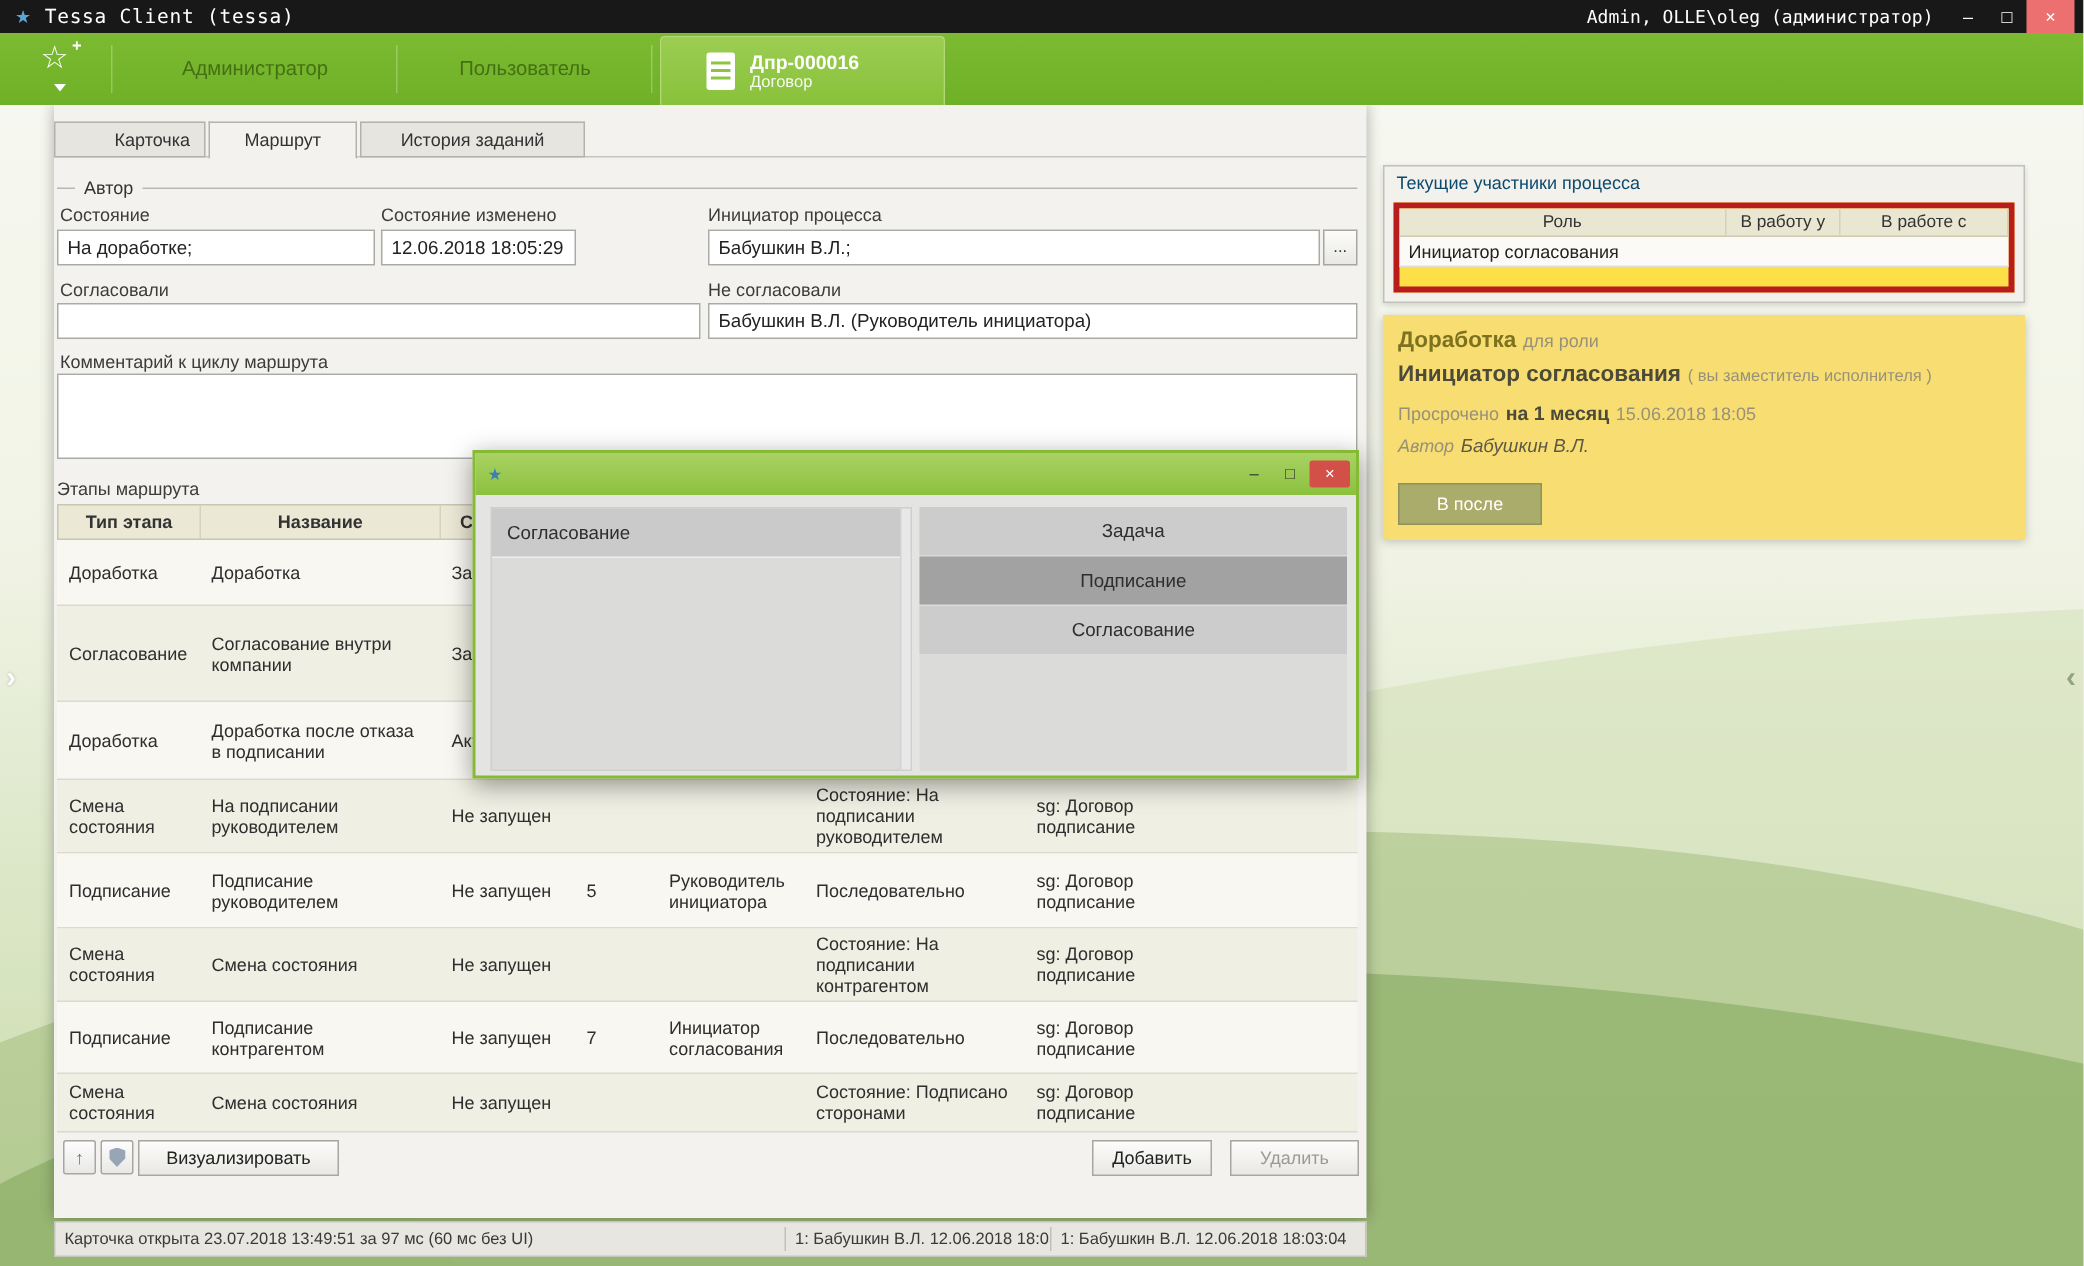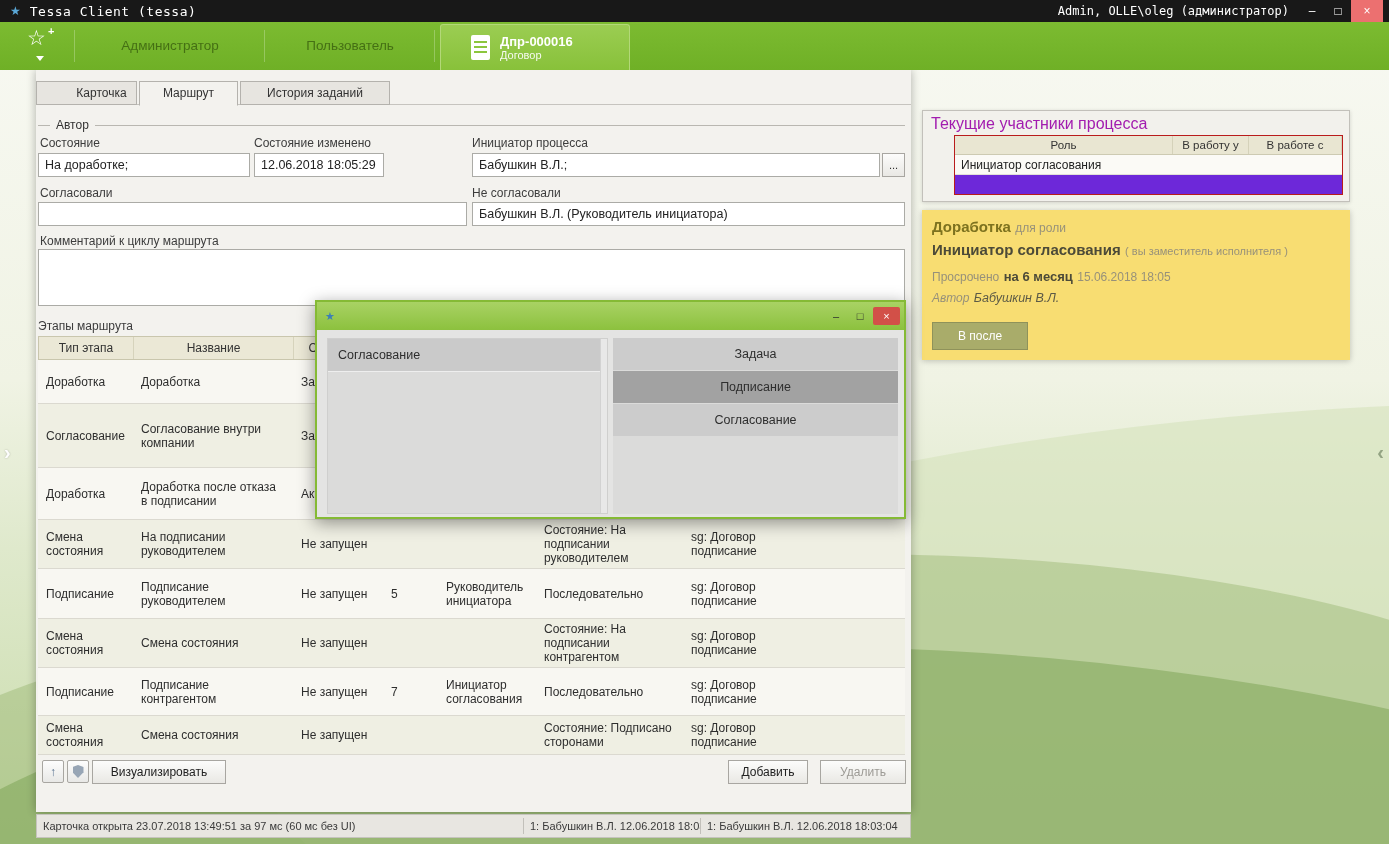--- a/index.html
+++ b/index.html
@@ -72,21 +72,21 @@
   .lbl-comment { left:4px; top:164px; }
   .ta-comment { position:absolute; left:2px; top:179px; width:867px; height:57px; background:#fff;
                 border:1px solid #ababa6; resize:none; font-size:12.5px; padding:4px 6px; }
   .stages-label { position:absolute; left:2px; top:249px; font-size:12px; color:#3c3c3c; }
 
   
   .stable { position:absolute; left:2px; top:266px; width:867px; font-size:12px; color:#2e2e2e; }
   .srow { display:flex; align-items:center; border-bottom:1px solid #dbd9d0; cursor:pointer; }
   .srow.shead { background:#ebe8d6; border:1px solid #c9c6ad; height:24px; align-items:stretch; cursor:default; }
   .shead .sc { border-right:1px solid #d6d3bc; display:flex; align-items:center; justify-content:center;
-               padding:0 4px; color:#333; }
+               padding:0 4px; color:#333;font-weight:bold; }
   .sc { padding:3px 8px; }
   .c-type { width:95px; } .c-name { width:160px; } .c-state { width:90px; } .c-num { width:55px; }
   .c-role { width:98px; } .c-mode { width:147px; } .c-group { width:110px; } .c-fill { flex:1; }
   .srow:nth-child(2) { min-height:44px; background:#f8f7f2; }
   .srow:nth-child(3) { min-height:64px; background:#efefe3; }
   .srow:nth-child(4) { min-height:52px; background:#f8f7f2; }
   .srow:nth-child(5) { min-height:48px; background:#efefe3; }
   .srow:nth-child(6) { min-height:50px; background:#f8f7f2; }
   .srow:nth-child(7) { min-height:48px; background:#efefe3; }
   .srow:nth-child(8) { min-height:48px; background:#f8f7f2; }
@@ -120,22 +120,22 @@
                  align-items:center; padding-left:10px; font-size:12.5px; color:#2e2e2e; cursor:pointer; }
   .d-scroll { position:absolute; right:0; top:0; bottom:0; width:7px; background:#e8e8e8; border-left:1px solid #d2d2d2; }
   .d-right { position:absolute; left:296px; top:36px; width:285px; height:176px; background:#dbdbda; }
   .d-right-item { height:32px; margin-bottom:1px; background:#cccccc; display:flex; align-items:center;
                   justify-content:center; font-size:12.5px; color:#2e2e2e; cursor:pointer; }
   .d-right-item.selected { background:#a2a2a2; }
 
   
   .participants { position:absolute; left:922px; top:110px; width:428px; height:92px; background:#f2f1ec;
                   border:1px solid #c2c0ba; box-shadow:0 1px 4px rgba(0,0,0,0.15); z-index:20; }
-  .p-title { font-size:16px; color:#a21caf; padding:4px 8px 0; }
-  .p-table { position:absolute; left:6px; right:6px; top:24px; bottom:6px; background:#6d28d9; border:1px solid #b91c1c;margin-left:25px; }
+  .p-title { font-size:12px; color:#0c4a6e; padding:4px 8px 0; }
+  .p-table { position:absolute; left:6px; right:6px; top:24px; bottom:6px; background:#fde047; border:4px solid #b91c1c; }
   .p-hrow { display:flex; height:19px; background:#e9e6d2; border-bottom:1px solid #cdcab2; }
   .p-hc { border-right:1px solid #d5d2ba; font-size:11.5px; color:#333; display:flex; align-items:center;
           justify-content:center; cursor:pointer; }
   .hc1 { width:218px; } .hc2 { width:76px; } .hc3 { flex:1; }
   .p-row { height:20px; border-bottom:1px solid #e2e0d8; display:flex; align-items:center;
            font-size:12px; color:#222; padding-left:6px; background:#fbfaf6; cursor:pointer; }
 
   .task { position:absolute; left:922px; top:210px; width:428px; height:150px; background:#f8dd72;
           box-shadow:0 1px 6px rgba(0,0,0,0.22); z-index:20; }
   .t-line { position:absolute; left:10px; right:8px; white-space:nowrap; }
@@ -371,21 +371,21 @@
   <div class="t-line t-l1">
     <span class="t-kind">Доработка</span>
     <span class="t-dim">для роли</span>
   </div>
   <div class="t-line t-l2">
     <span class="t-role">Инициатор согласования</span>
     <span class="t-deputy">( вы заместитель исполнителя )</span>
   </div>
   <div class="t-line t-l3">
     <span class="t-dim">Просрочено</span>
-    <span class="t-strong">на 6 месяц</span>
+    <span class="t-strong">на 1 месяц</span>
     <span class="t-dim">15.06.2018 18:05</span>
   </div>
   <div class="t-line t-l4">
     <span class="t-dim">Автор</span>
     <span class="t-author">Бабушкин В.Л.</span>
   </div>
   <button class="t-btn">В после</button>
 </div>
 
 <div class="statusbar">

